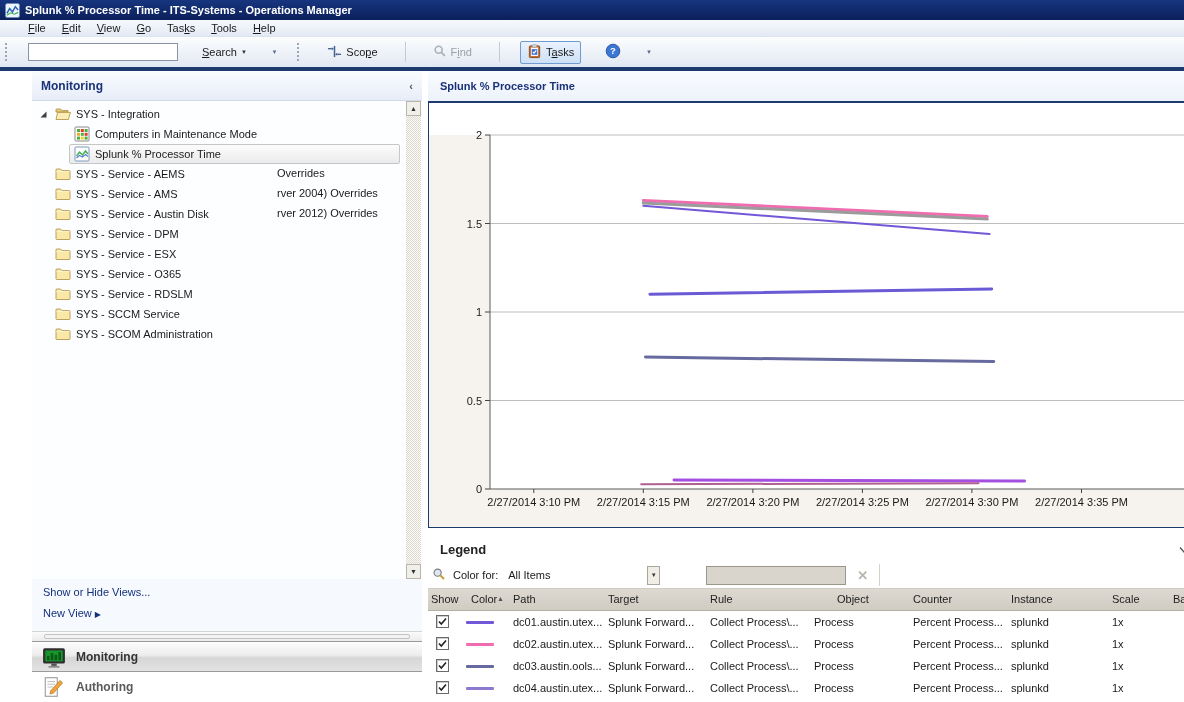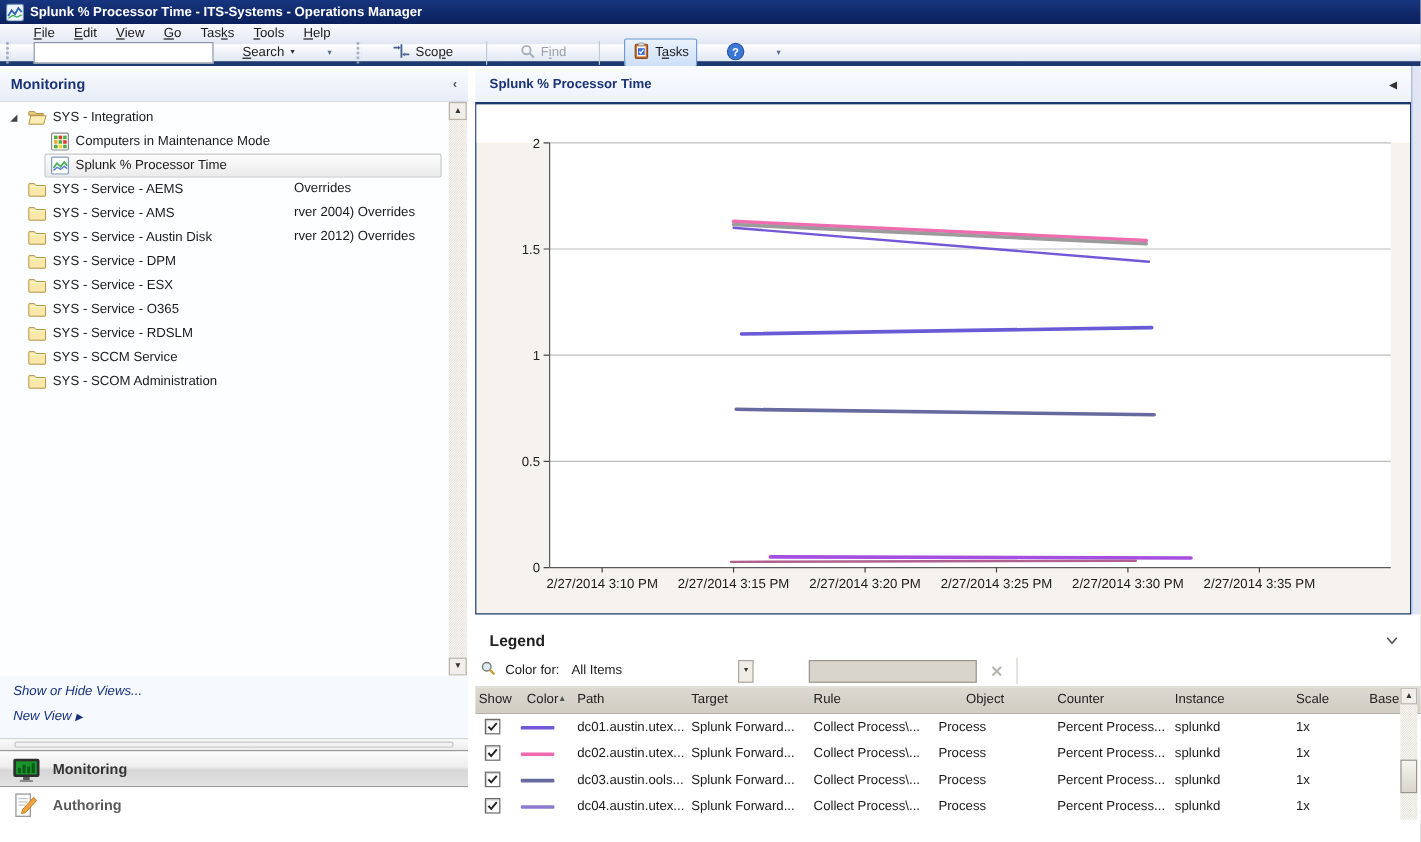--- a/index.html
+++ b/index.html
@@ -13,39 +13,39 @@
              font-weight:bold; font-size:11px; }
   .titlebar .app-ico{ width:15px; height:15px; flex:0 0 auto; }
 
   
   .menubar{ height:17px; background:linear-gradient(#f7f9fd,#e3e9f4);
             display:flex; align-items:center; padding:0 20px; border-bottom:1px solid #dde3ee; }
   .menu-item{ padding:2px 8px; cursor:default; }
   .menu-item u{ text-decoration:underline; }
 
   
-  .toolbar{ height:14px; background:linear-gradient(#fcfdfe,#e1e8f3);
+  .toolbar{ height:30px; background:linear-gradient(#fcfdfe,#e1e8f3);
             display:flex; align-items:center; gap:17px; padding:0 3px; }
   .grip{ width:4px; height:18px; margin:0 2px;
          background-image:radial-gradient(circle at 1.2px 1.2px,#9aa6bb 1px,transparent 1.3px);
          background-size:4px 4px; }
   .tb-sep{ width:1px; height:20px; background:#c2cad8; margin:0 3px; }
   .tb-btn{ display:flex; align-items:center; gap:4px; padding:2px 6px;
            border:1px solid transparent; border-radius:2px; white-space:nowrap; }
   .tb-btn.active{ background:linear-gradient(#eaf2fc,#cde0f7); border-color:#6f9bd2; }
   .tb-btn.disabled{ color:#9aa0aa; }
   .tb-btn u{ text-decoration:underline; }
   .search-input{ width:150px; height:18px; border:1px solid #8a94a6; background:#fff;
                  padding:0 3px; font:11px "Liberation Sans",sans-serif; }
   .overflow{ font-size:7px; color:#5a6b8c; padding:0 2px; }
   .navybar{ height:4px; background:#1c3a6e; }
 
   
   .content{ display:flex; height:631px; }
-  .left{ width:390px; display:flex; flex-direction:column; background:#fff; flex:0 0 auto; }
+  .left{ width:390px; display:flex; flex-direction:column; background:#fff; flex:0 0 auto;margin-left:32px; }
   .right{ flex:1; display:flex; flex-direction:column; background:#fff; padding-left:6px; position:relative; }
 
   
   .lp-header{ height:30px; background:linear-gradient(#fafcfe,#e7edf8);
               border-bottom:1px solid #d3dae8; display:flex; align-items:center;
               padding:0 9px; color:#1a3278; font-weight:bold; font-size:12px; }
   .lp-header .collapse{ margin-left:auto; color:#555; font-size:11px; }
   .tree{ position:relative; height:478px; background:#fdfeff; overflow:hidden; }
   .tree-row{ position:absolute; height:20px; display:flex; align-items:center; cursor:default; }
   .expander-slot{ width:14px; display:flex; align-items:center; justify-content:center; flex:0 0 auto;}
@@ -59,21 +59,21 @@
   .checker{ background-image:linear-gradient(45deg,#ddd9d0 25%,transparent 25%,transparent 75%,#ddd9d0 75%),
             linear-gradient(45deg,#ddd9d0 25%,#fbfaf7 25%,#fbfaf7 75%,#ddd9d0 75%);
             background-size:2px 2px; background-position:0 0,1px 1px; }
   .scroll-btn{ position:absolute; left:0; width:100%; height:15px; background:#f1efe9;
                border:1px solid #b9b5ab; display:flex; align-items:center; justify-content:center;
                font-size:7px; color:#333; }
   .scroll-thumb{ position:absolute; left:0; width:100%; height:28px;
                  background:linear-gradient(#f6f4f0,#d9d5cc); border:1px solid #9a968c; }
 
   .links{ height:52px; background:#f6f9fd; padding:7px 11px; display:flex;
-          flex-direction:column; gap:9px;font-style:italic; }
+          flex-direction:column; gap:9px; }
   .link{ color:#15317e; cursor:default; white-space:nowrap; }
   .link .arrow{ font-size:8px; }
 
   .grip-h{ height:10px; background:linear-gradient(#fbfbfb,#ececec);
            border-top:1px solid #d5d5d5; display:flex; align-items:center; justify-content:center; }
   .grip-h .bar{ width:366px; height:5px; background:#f4f4f4; border:1px solid #c3c3c3; border-radius:2px; }
   .nav-btn{ height:30px; display:flex; align-items:center; gap:10px; padding:0 10px;
             font-size:12px; font-weight:bold; color:#5a5a5a; background:#fff; }
   .nav-btn.selected{ height:31px; color:#333;
       background:linear-gradient(#fdfdfd 0%,#ededed 45%,#d6d6d6 55%,#e3e3e3 100%);

